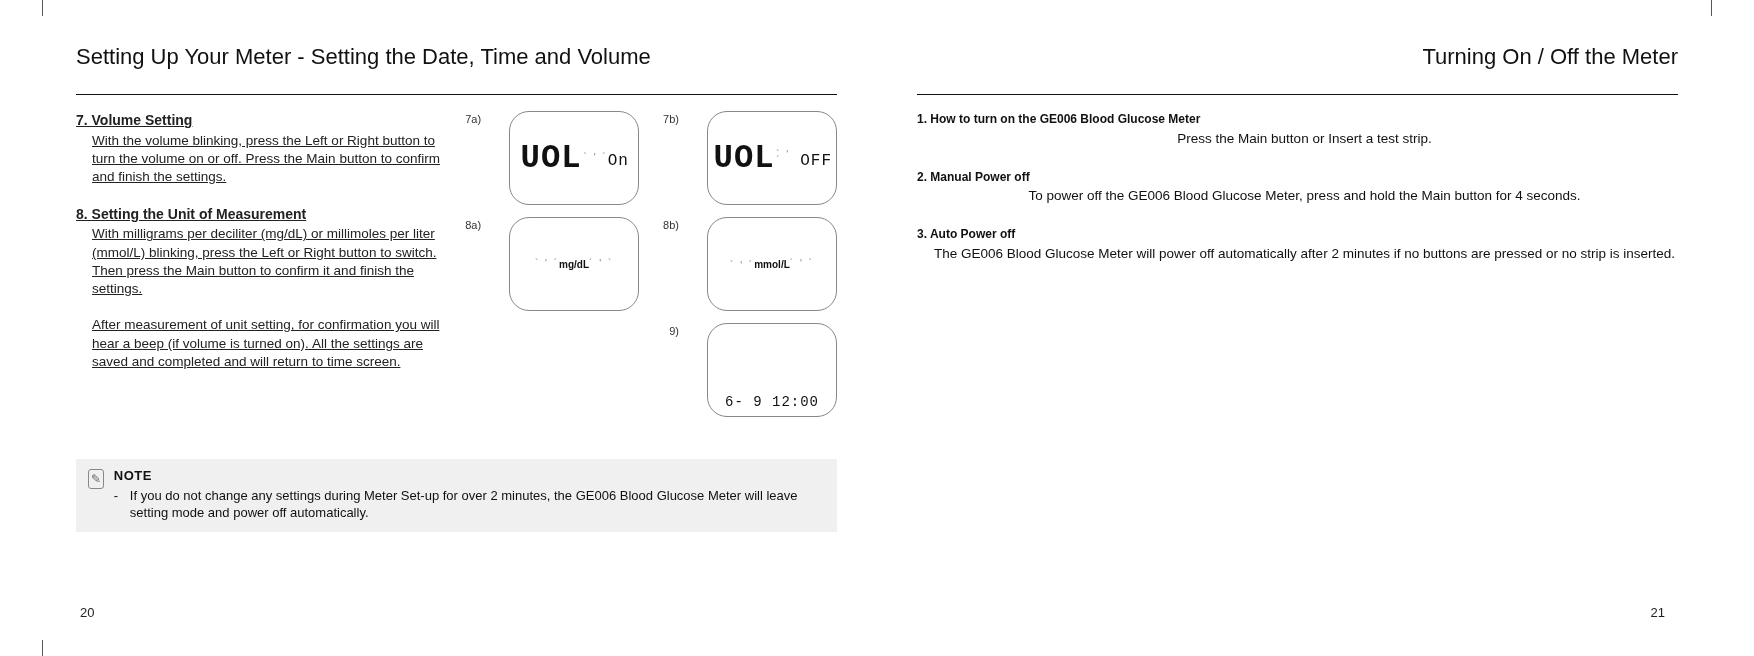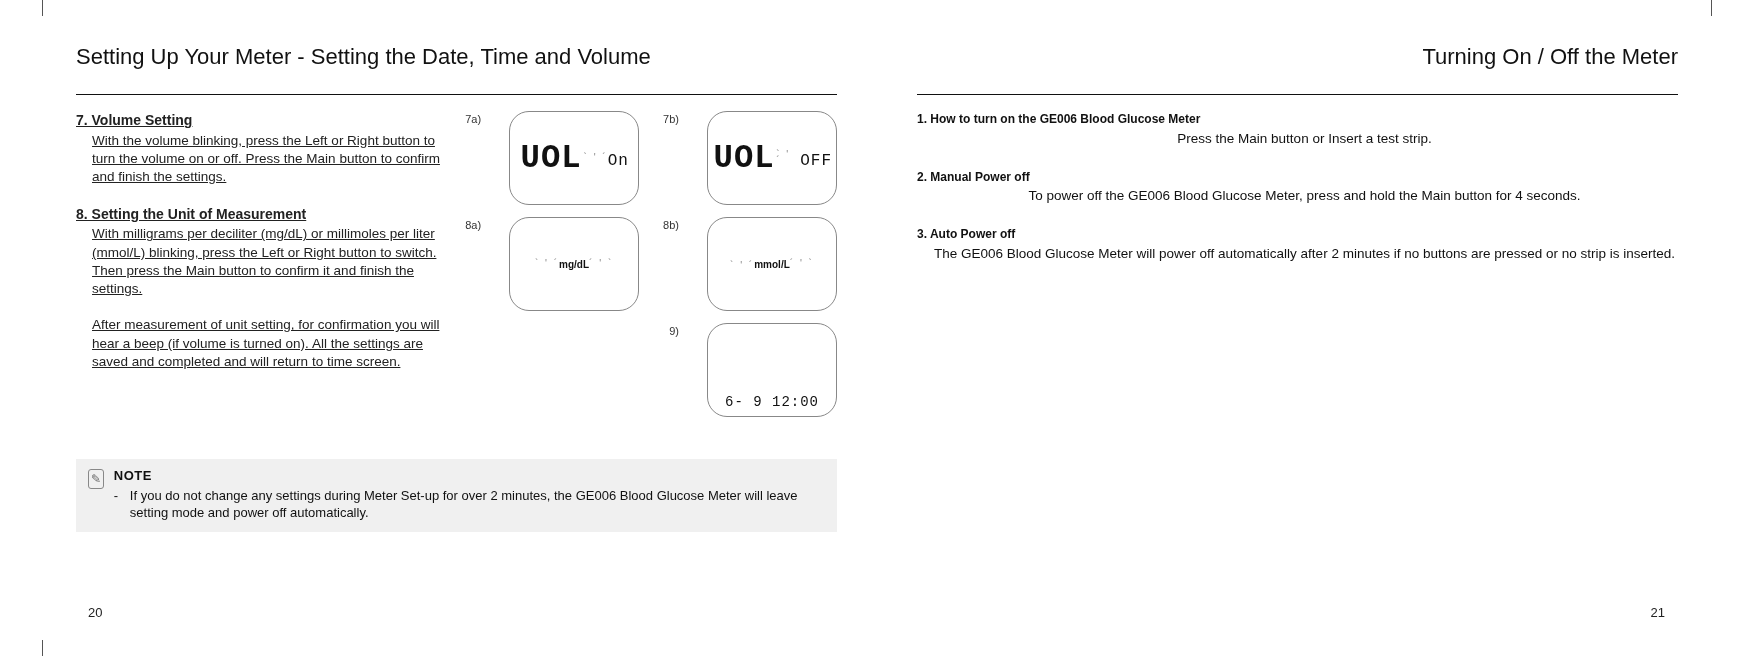--- a/index.html
+++ b/index.html
@@ -90,21 +90,21 @@
     display: flex; align-items: center; justify-content: center;
     color: #666; font-size: 12px;
     margin-top: 2px;
   }
   .note-title { font-weight: 700; letter-spacing: .5px; margin-bottom: 2px; }
   .note-body { margin-left: 0; }
   .note-body .dash { display: flex; gap: 8px; }
   .note-body .dash .d { flex: 0 0 8px; }
 
   .pageno { position: absolute; bottom: -16px; font-size: 13px; color:#222;}
-  .pageno-left { left: 12px; }
+  .pageno-left { left: 4px; }
   .pageno-right { right: 13px; }
 
   
   .fig-wrap {
     position: relative;
   }
   .fig-row {
     display: flex;
     gap: 24px;
     margin-bottom: 12px;

